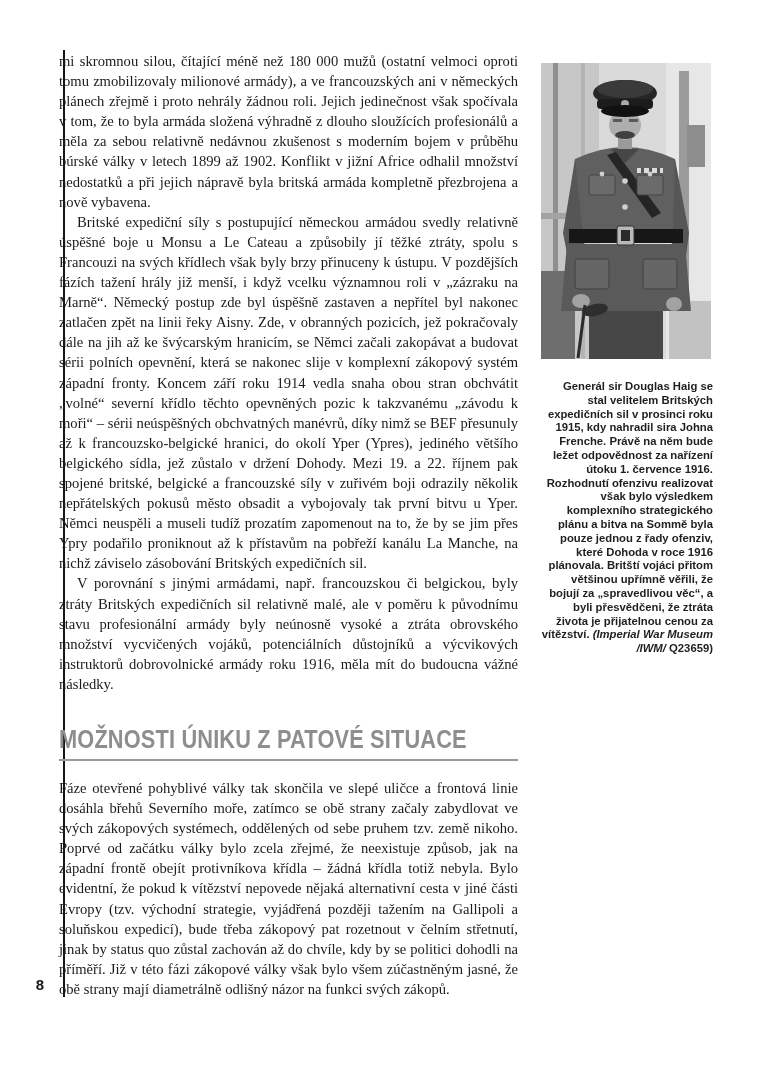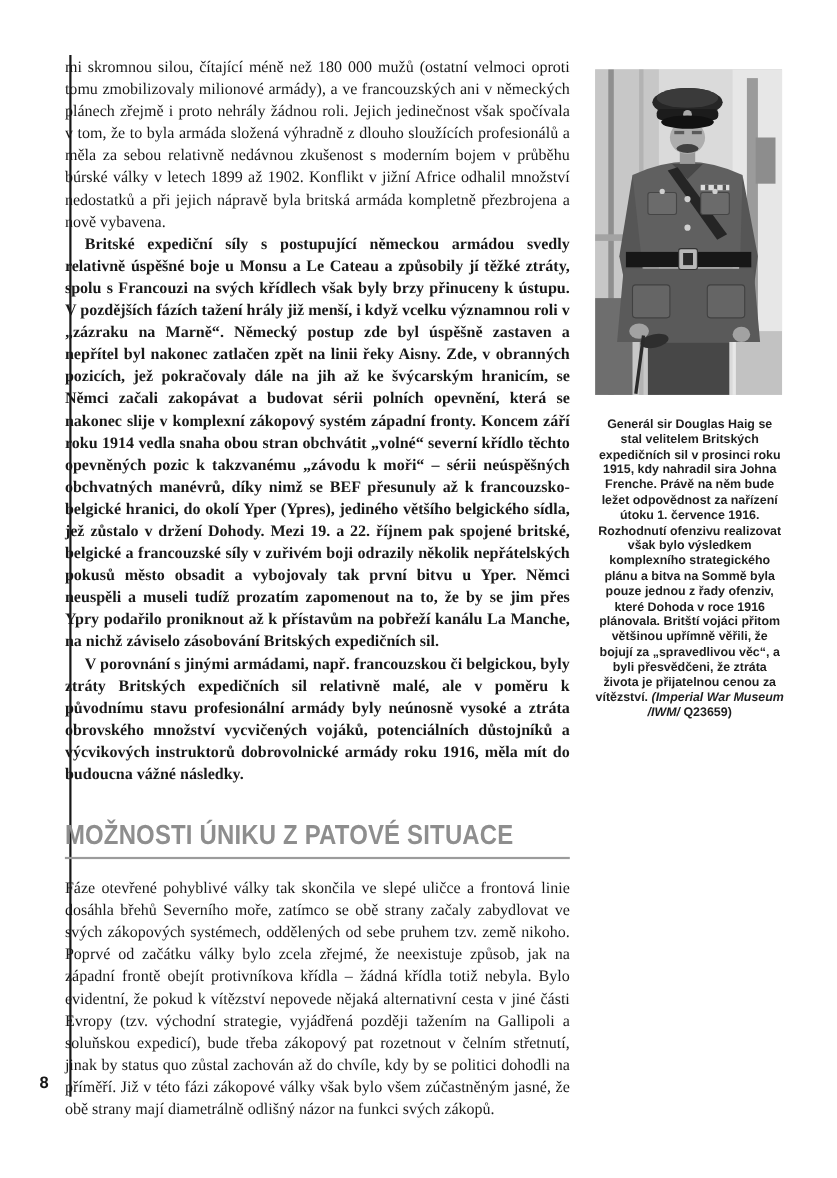--- a/index.html
+++ b/index.html
@@ -43,21 +43,21 @@
   .column{
     position:absolute;
     left:59px;
     top:51px;
     width:459px;
     font-size:14.6px;
     line-height:20.1px;
     text-align:justify;
   }
   .column p{margin:0;}
-  .column p.indent{text-indent:18px;font-weight:bold;}
+  .column p.indent{text-indent:18px;}
   .section-heading{
     font-family:"Liberation Sans", sans-serif;
     font-weight:bold;
     font-size:25px;
     line-height:26px;
     color:var(--heading-gray);
     margin:32px 0 0 0;
     transform:scaleX(0.87);
     transform-origin:0 50%;
     white-space:nowrap;
@@ -82,21 +82,21 @@
     display:block;
     background:#d8d8d8;
   }
   .caption{
     margin-top:21px;
     font-family:"Liberation Sans", sans-serif;
     font-weight:bold;
     font-size:11.3px;
     line-height:13.8px;
     color:#1f1f1f;
-    text-align:center;
+    text-align:right;
   }
   .caption i{font-style:italic;}
 </style>
 </head>
 <body>
 
 <div class="page">
 
   <div class="vrule"></div>
   <div class="pagenum">8</div>

